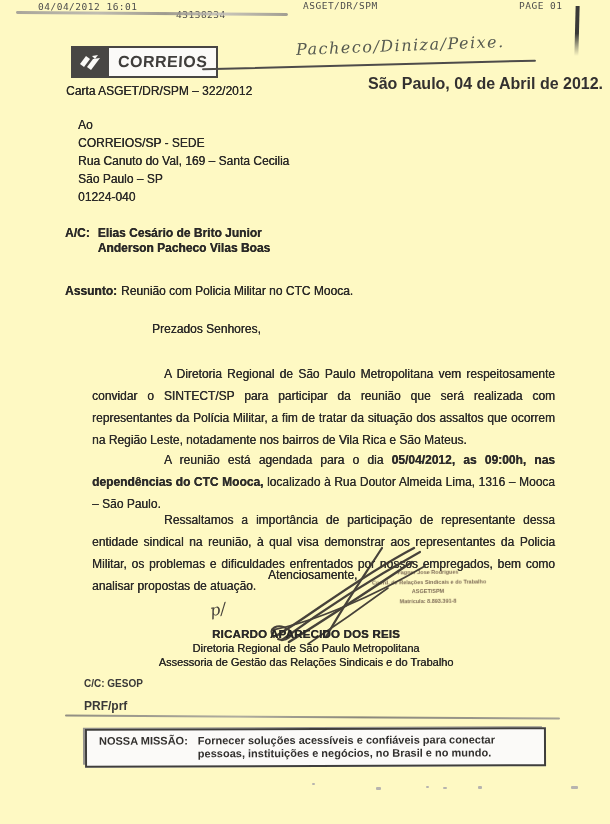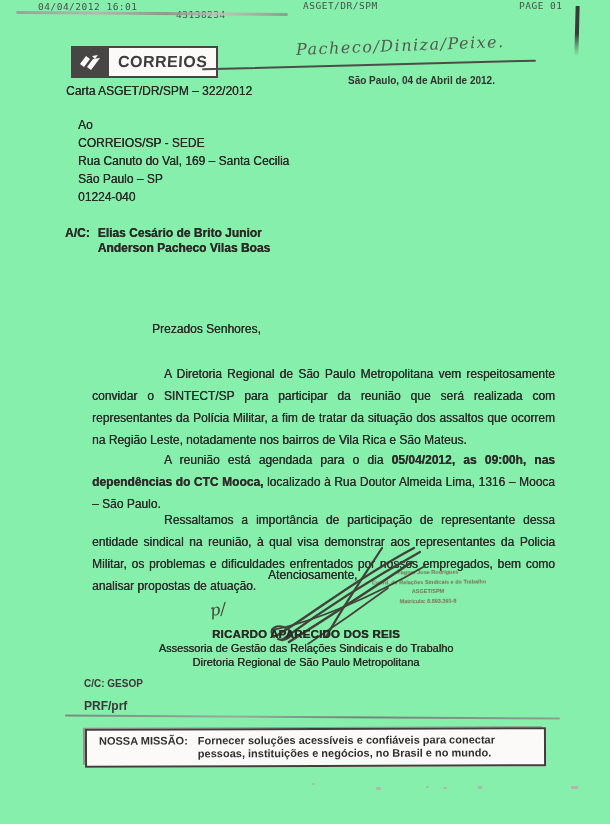--- a/index.html
+++ b/index.html
@@ -1,21 +1,21 @@
 <!DOCTYPE html>
 <html><head>
 <meta charset="utf-8">
 <style>
   html,body{margin:0;padding:0;}
   body{
     width:610px;height:824px;position:relative;overflow:hidden;
     background:#f2f1ee;
     font-family:"Liberation Sans",sans-serif;color:#2b2a28;
   }
-  .page{position:absolute;inset:0;background:#86efac;}
+  .page{position:absolute;inset:0;background:#fef9c3;}
   .abs{position:absolute;}
   .scan{text-shadow:0.3px 0 0 currentColor;}
 
   
   .fax{font-family:"DejaVu Sans Mono",monospace;font-size:9.5px;color:#4d4d4d;letter-spacing:.5px;white-space:nowrap;}
   .smudge{left:16px;top:12px;width:272px;height:3px;
     background:linear-gradient(90deg,#9a9793 0%,#b5b2ad 30%,#8d8a85 55%,#c2bfba 75%,#918e89 100%);
     transform:rotate(.45deg);border-radius:2px;opacity:.85;}
   .scan-mark{left:575px;top:6px;width:4px;height:50px;
     background:linear-gradient(#3a3a38 0%,#3a3a38 55%,rgba(70,70,68,.45) 80%,rgba(70,70,68,0) 100%);
@@ -29,21 +29,21 @@
   .hand-rule{left:202px;top:64px;width:334px;height:2px;background:#4e4c4a;transform:rotate(-1.5deg);border-radius:1px;}
 
   
   .handwriting{left:296px;top:36px;font-family:"DejaVu Serif",serif;font-style:italic;
     font-size:16px;color:#565a50;transform:rotate(-2.2deg);letter-spacing:1.5px;white-space:nowrap;}
   .hand-p{left:210px;top:600px;font-family:"DejaVu Serif",serif;font-style:italic;
     font-size:16px;color:#44403a;transform:rotate(-10deg);}
 
   
   .ref{left:66px;top:84px;font-size:12px;}
-  .dateline{left:348px;top:75px;font-size:10px;font-weight:700;color:#333130;}
+  .dateline{left:368px;top:75px;font-size:16px;font-weight:700;color:#333130;}
   .addr{left:78px;top:116px;font-size:12px;line-height:18px;}
   .attn{left:65px;top:226px;font-size:12px;font-weight:700;line-height:15px;}
   .attn-label{display:inline-block;vertical-align:top;margin-right:8px;}
   .attn-names{display:inline-block;}
   .subject{left:65px;top:284px;font-size:12px;}
   .subject b{margin-right:4px;}
   .salutation{left:152px;top:322px;font-size:12px;}
   .para{position:absolute;left:80px;width:463px;margin:12px;text-align:justify;
     font-size:12px;line-height:22px;text-indent:72px;color:#2e2d2b;}
   .closing{left:268px;top:568px;font-size:12px;}
@@ -110,20 +110,23 @@
     <div>CORREIOS/SP - SEDE</div>
     <div>Rua Canuto do Val, 169 – Santa Cecilia</div>
     <div>São Paulo – SP</div>
     <div>01224-040</div>
   </div>
 
   <div class="abs scan attn">
     <span class="attn-label">A/C:</span><span class="attn-names"><span style="display:block">Elias Cesário de Brito Junior</span><span style="display:block">Anderson Pacheco Vilas Boas</span></span>
   </div>
 
+  <div class="abs scan subject">
+    <b>Assunto:</b><span>Reunião com Policia Militar no CTC Mooca.</span>
+  </div>
 
   <div class="abs scan salutation">Prezados Senhores,</div>
 
   <p class="para scan" style="top:351px;">A Diretoria Regional de São Paulo Metropolitana vem respeitosamente convidar o SINTECT/SP para participar da reunião que será realizada com representantes da Polícia Militar, a fim de tratar da situação dos assaltos que ocorrem na Região Leste, notadamente nos bairros de Vila Rica e São Mateus.</p>
 
   <p class="para scan" style="top:437px;"><span>A reunião está agendada para o dia </span><b>05/04/2012, as 09:00h, nas dependências do CTC Mooca,</b><span> localizado à Rua Doutor Almeida Lima, 1316 – Mooca – São Paulo.</span></p>
 
   <p class="para scan" style="top:497px;">Ressaltamos a importância de participação de representante dessa entidade sindical na reunião, à qual visa demonstrar aos representantes da Policia Militar, os problemas e dificuldades enfrentados por nossos empregados, bem como analisar propostas de atuação.</p>
 
   <div class="abs scan closing">Atenciosamente,</div>
@@ -144,22 +147,22 @@
       <path d="M64,97 C 84,62 98,42 120,8" stroke-width="2.2"></path>
       <path d="M12,97 C 4,89 16,82 27,90 C 34,95 24,102 16,99" stroke-width="2"></path>
       <path d="M46,104 C 70,88 96,70 126,48" stroke-width="1.6"></path>
     </g>
   </svg>
 
   <div class="abs hand-p">p/</div>
 
   <div class="abs scan signer">
     <div class="signer-name">RICARDO APARECIDO DOS REIS</div>
+    <div class="signer-title">Diretoria Regional de São Paulo Metropolitana</div>
     <div class="signer-title">Assessoria de Gestão das Relações Sindicais e do Trabalho</div>
-    <div class="signer-title">Diretoria Regional de São Paulo Metropolitana</div>
   </div>
 
   <div class="abs cc">C/C: GESOP</div>
   <div class="abs initials">PRF/prf</div>
 
   <div class="abs rule-thin"></div>
 
   <div class="abs mission">
     <span class="mission-label">NOSSA MISSÃO:</span>
     <span class="mission-text">Fornecer soluções acessíveis e confiáveis para conectar pessoas, instituições e negócios, no Brasil e no mundo.</span>

